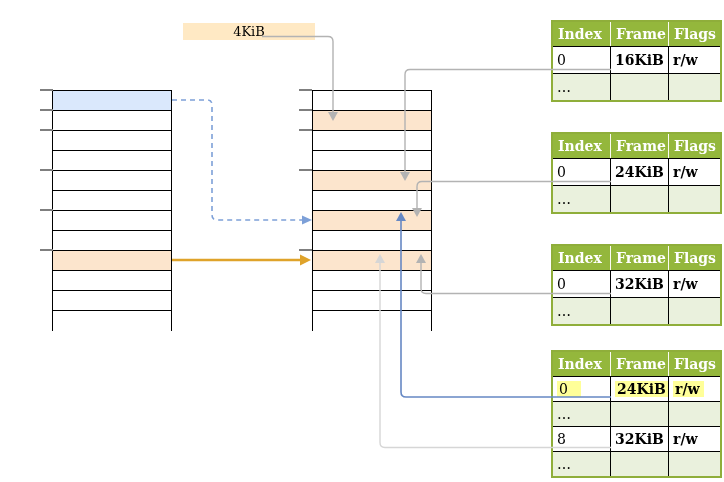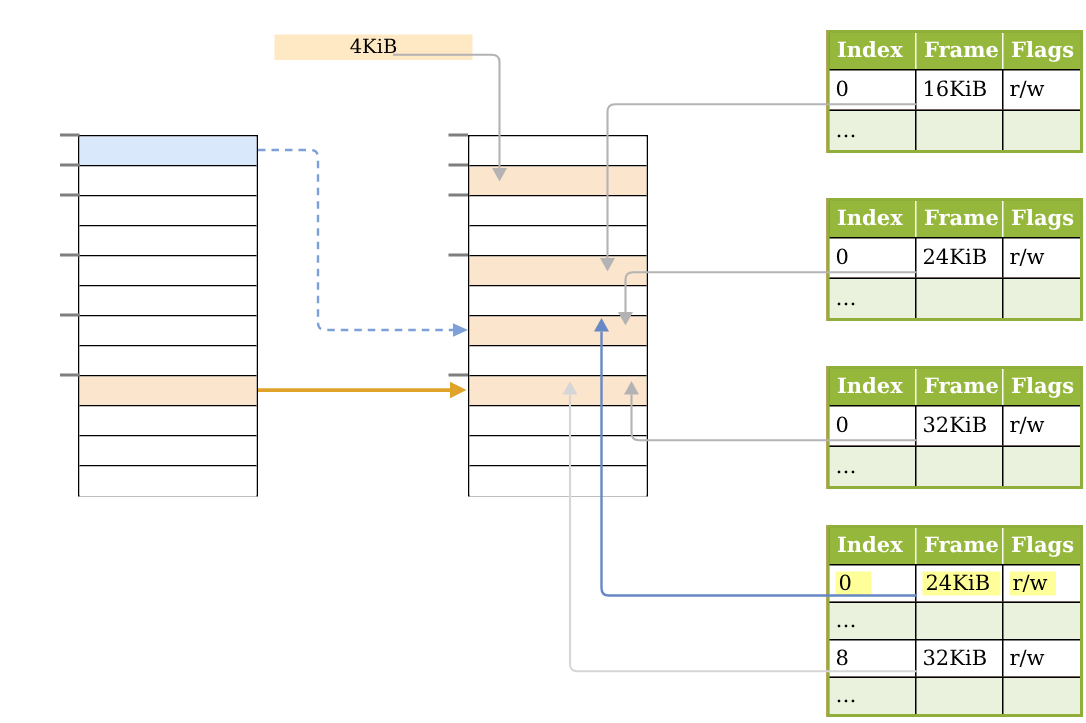--- a/index.html
+++ b/index.html
@@ -21,33 +21,33 @@
   .mem-pm{left:312px;}
   .mrow{height:20px;box-sizing:border-box;border-bottom:1px solid #000;background:#fff;}
   .mrow:last-child{border-bottom:none;}
   .mrow.blue{background:var(--blue_row);}
   .mrow.orange{background:var(--orange_row);}
   
   .tick{position:absolute;width:13px;height:2px;background:var(--tick);}
   
   table.pt{
     position:absolute;left:551px;width:171px;border-collapse:separate;border-spacing:0;
-    table-layout:fixed;border:2px solid var(--green_border);background:#c2410c;
+    table-layout:fixed;border:2px solid var(--green_border);background:#f9a8d4;
   }
   table.pt col.c1{width:57px;} table.pt col.c2{width:58px;} table.pt col.c3{width:52px;}
   table.pt th{
     background:var(--green_header);color:#fff;font-weight:bold;font-size:14px;
     text-align:left;height:24px;padding:0 0 0 5px;box-sizing:border-box;
   }
   table.pt th + th{border-left:1px solid #fbfbf3;margin-left:40px;}
   table.pt td{
     font-size:14px;color:#000;height:27px;padding:0 0 0 4px;box-sizing:border-box;
     border-top:1px solid #000;background:#fff;white-space:nowrap;overflow:hidden;
   }
-  table.pt td + td{border-left:1px solid #000;}
+  table.pt td + td{border-left:1px solid #000;font-weight:bold;}
   table.pt tr.dots td{background:var(--green_row);}
   table.pt4 td{height:25px;}
   .hl{background:var(--yellow_highlight);display:inline-block;padding:0 2px;box-sizing:border-box;}
   .hl-index{min-width:24px;} .hl-frame{min-width:52px;} .hl-flags{min-width:31px;}
   
   svg.overlay{position:absolute;left:0;top:0;pointer-events:none;}
   .ln-gray{stroke:var(--gray_line);stroke-width:1.4;fill:none;}
   .ln-lgray{stroke:var(--light_gray_line);stroke-width:1.4;fill:none;}
   .ln-blue{stroke:var(--blue_line);stroke-width:1.6;fill:none;}
   .ln-bdash{stroke:var(--blue_dashed);stroke-width:1.6;fill:none;stroke-dasharray:5 4;}

